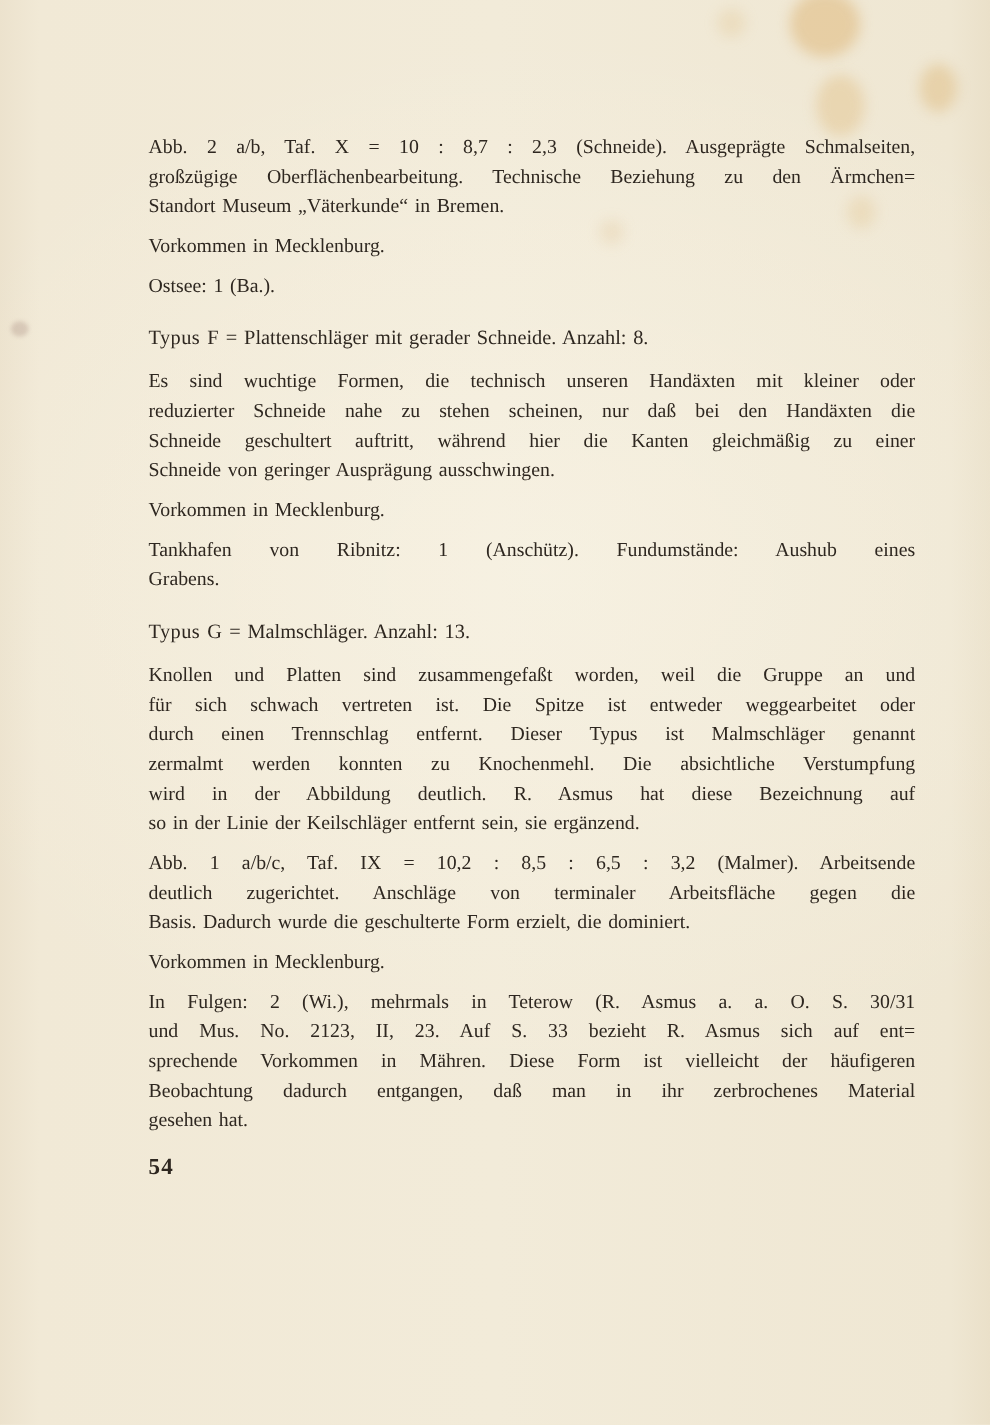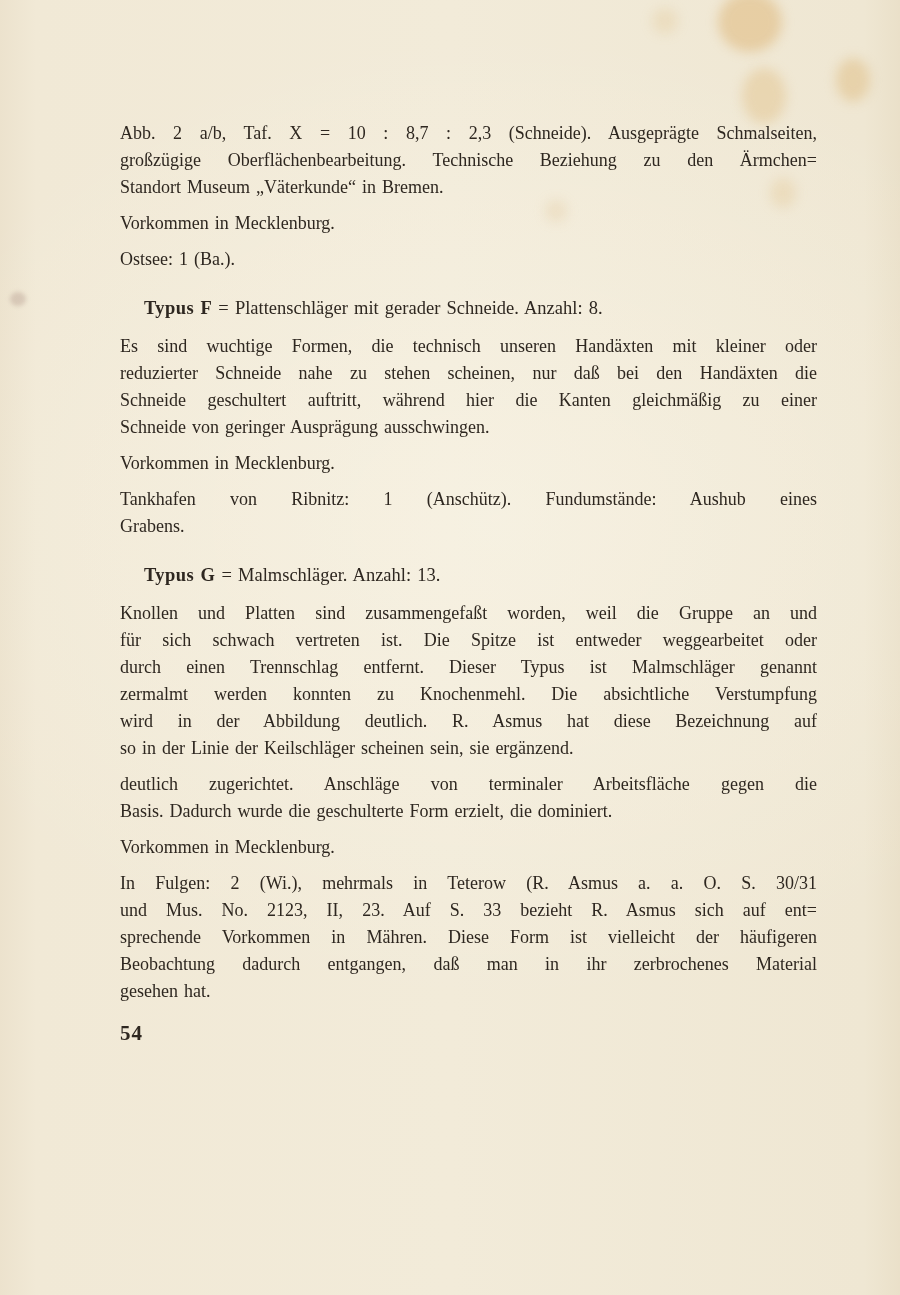--- a/index.html
+++ b/index.html
@@ -29,21 +29,21 @@
   .stain-1 { left: 718px; top: -8px;  width: 64px; height: 60px; background: rgba(216,164,84,0.38); }
   .stain-2 { left: 742px; top: 68px;  width: 44px; height: 56px; background: rgba(219,172,96,0.30); }
   .stain-3 { left: 836px; top: 58px;  width: 34px; height: 44px; background: rgba(216,164,84,0.32); }
   .stain-4 { left: 770px; top: 178px; width: 26px; height: 30px; background: rgba(219,176,104,0.22); }
   .stain-5 { left: 545px; top: 200px; width: 22px; height: 22px; background: rgba(214,176,116,0.20); }
   .stain-6 { left: 652px; top: 8px;   width: 26px; height: 26px; background: rgba(216,170,96,0.18); }
   .mark-1  { left: 10px;  top: 292px; width: 16px; height: 14px; background: rgba(156,122,112,0.28); filter: blur(2px); }
 
   .content {
     position: absolute;
-    left: 120px;
+    left: 135px;
     top: 120px;
     width: 697px;
   }
 
   .para {
     margin: 0 0 9px 0;
     font-size: 18px;
     line-height: 27px;
     word-spacing: 1.5px;
   }
@@ -53,21 +53,21 @@
     text-align-last: justify;
     text-justify: inter-word;
   }
 
   .heading {
     margin: 22px 0 11px 0;
     font-size: 18.5px;
     line-height: 27px;
     word-spacing: 1.5px;
   }
-  .heading .lead { font-weight: bold; letter-spacing: 0.4px; margin-left: 24px; }
+  .heading .lead { font-weight: normal; letter-spacing: 0.4px; }
 
   .page-number {
     margin-top: 16px;
     font-size: 21px;
     font-weight: bold;
     letter-spacing: 1px;
   }
 </style>
 </head>
 <body style="color: rgb(46, 39, 32);">
@@ -107,23 +107,24 @@
         <div class="line just">Tankhafen von Ribnitz: 1 (Anschütz). Fundumstände: Aushub eines</div>
         <div class="line">Grabens.</div>
       </div>
       <div class="heading"><span class="lead">Typus G</span><span> = Malmschläger. Anzahl: 13.</span></div>
       <div class="para">
         <div class="line just">Knollen und Platten sind zusammengefaßt worden, weil die Gruppe an und</div>
         <div class="line just">für sich schwach vertreten ist. Die Spitze ist entweder weggearbeitet oder</div>
         <div class="line just">durch einen Trennschlag entfernt. Dieser Typus ist Malmschläger genannt</div>
         <div class="line just">zermalmt werden konnten zu Knochenmehl. Die absichtliche Verstumpfung</div>
         <div class="line just">wird in der Abbildung deutlich. R. Asmus hat diese Bezeichnung auf</div>
-        <div class="line">so in der Linie der Keilschläger scheinen sein, sie ergänzend.</div>
+        <div class="line">so in der Linie der Keilschläger entfernt sein, sie ergänzend.</div>
       </div>
       <div class="para">
+        <div class="line just">Abb. 1 a/b/c, Taf. IX = 10,2 : 8,5 : 6,5 : 3,2 (Malmer). Arbeitsende</div>
         <div class="line just">deutlich zugerichtet. Anschläge von terminaler Arbeitsfläche gegen die</div>
         <div class="line">Basis. Dadurch wurde die geschulterte Form erzielt, die dominiert.</div>
       </div>
       <div class="para">
         <div class="line">Vorkommen in Mecklenburg.</div>
       </div>
       <div class="para">
         <div class="line just">In Fulgen: 2 (Wi.), mehrmals in Teterow (R. Asmus a. a. O. S. 30/31</div>
         <div class="line just">und Mus. No. 2123, II, 23. Auf S. 33 bezieht R. Asmus sich auf ent=</div>
         <div class="line just">sprechende Vorkommen in Mähren. Diese Form ist vielleicht der häufigeren</div>

